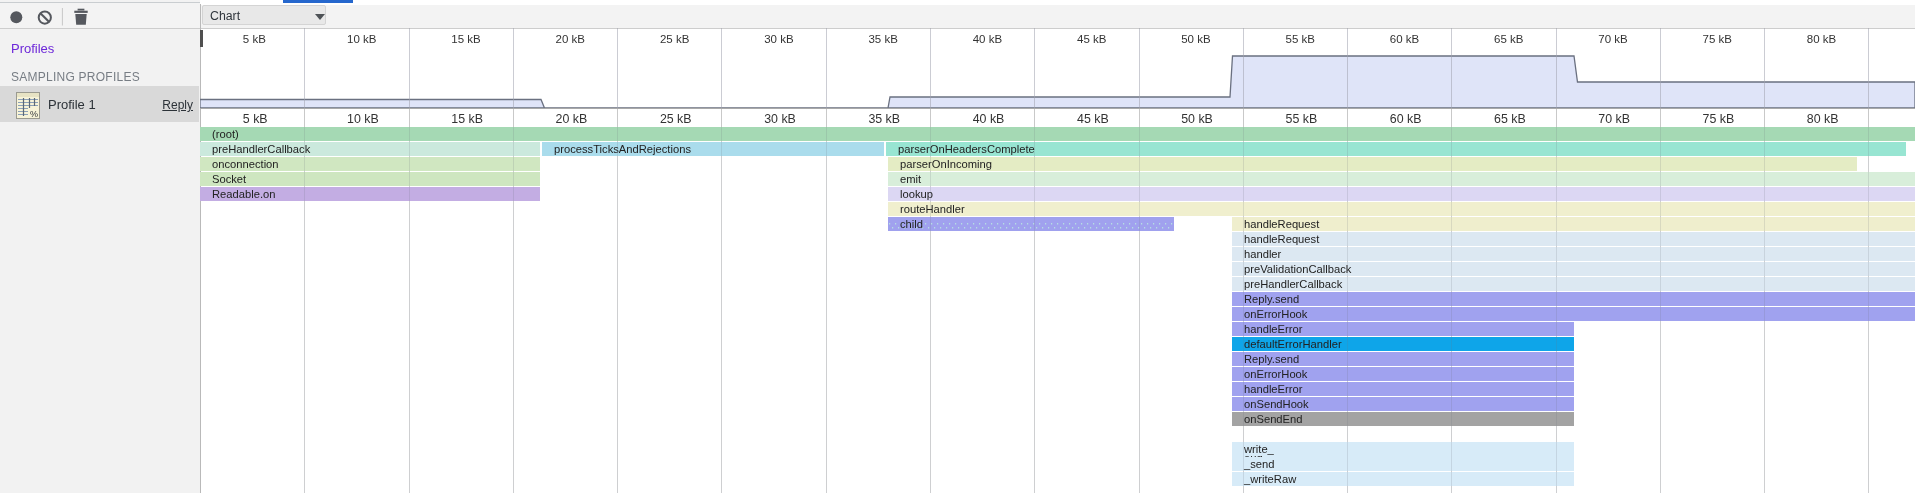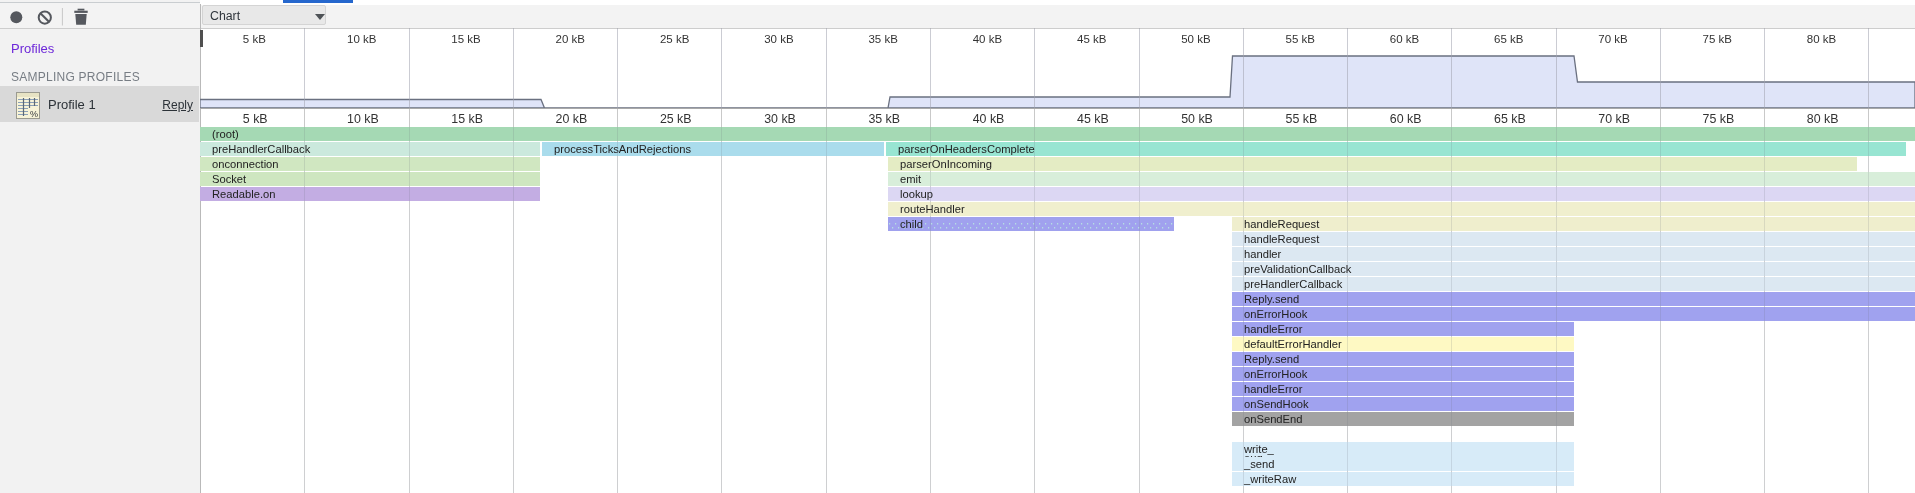--- a/index.html
+++ b/index.html
@@ -162,21 +162,21 @@
       <rect width="342" height="14" fill="url(#dots)"></rect>
     </svg><span style="position:relative">child</span></div>
 <div class="bar" style="left:1232px;top:217px;width:683px;background:#efeecd">handleRequest</div>
 <div class="bar" style="left:1232px;top:232px;width:683px;background:#dce8f2">handleRequest</div>
 <div class="bar" style="left:1232px;top:247px;width:683px;background:#dce8f2">handler</div>
 <div class="bar" style="left:1232px;top:262px;width:683px;background:#dce8f2">preValidationCallback</div>
 <div class="bar" style="left:1232px;top:277px;width:683px;background:#dce8f2">preHandlerCallback</div>
 <div class="bar" style="left:1232px;top:292px;width:683px;background:#a0a2ef">Reply.send</div>
 <div class="bar" style="left:1232px;top:307px;width:683px;background:#a0a2ef">onErrorHook</div>
 <div class="bar" style="left:1232px;top:322px;width:342px;background:#a0a2ef">handleError</div>
-<div class="bar" style="left:1232px;top:337px;width:342px;background:#fef9c3">defaultErrorHandler</div>
+<div class="bar" style="left:1232px;top:337px;width:342px;background:#0ea5e9">defaultErrorHandler</div>
 <div class="bar" style="left:1232px;top:352px;width:342px;background:#a0a2ef">Reply.send</div>
 <div class="bar" style="left:1232px;top:367px;width:342px;background:#a0a2ef">onErrorHook</div>
 <div class="bar" style="left:1232px;top:382px;width:342px;background:#a0a2ef">handleError</div>
 <div class="bar" style="left:1232px;top:397px;width:342px;background:#a0a2ef">onSendHook</div>
 <div class="bar" style="left:1232px;top:412px;width:342px;background:#a3a3a3">onSendEnd</div>
 <div class="bar" style="left:1232px;top:446px;width:342px;background:#d7ebf8">end</div>
 <div class="bar" style="left:1232px;top:442px;width:342px;background:#d7ebf8">write_</div>
 <div class="bar" style="left:1232px;top:457px;width:342px;background:#d7ebf8">_send</div>
 <div class="bar" style="left:1232px;top:472px;width:342px;background:#d7ebf8">_writeRaw</div>
 <div class="abs" style="left:304.3px;top:127px;width:1px;height:366px;background:rgba(110,115,130,0.18)"></div>

